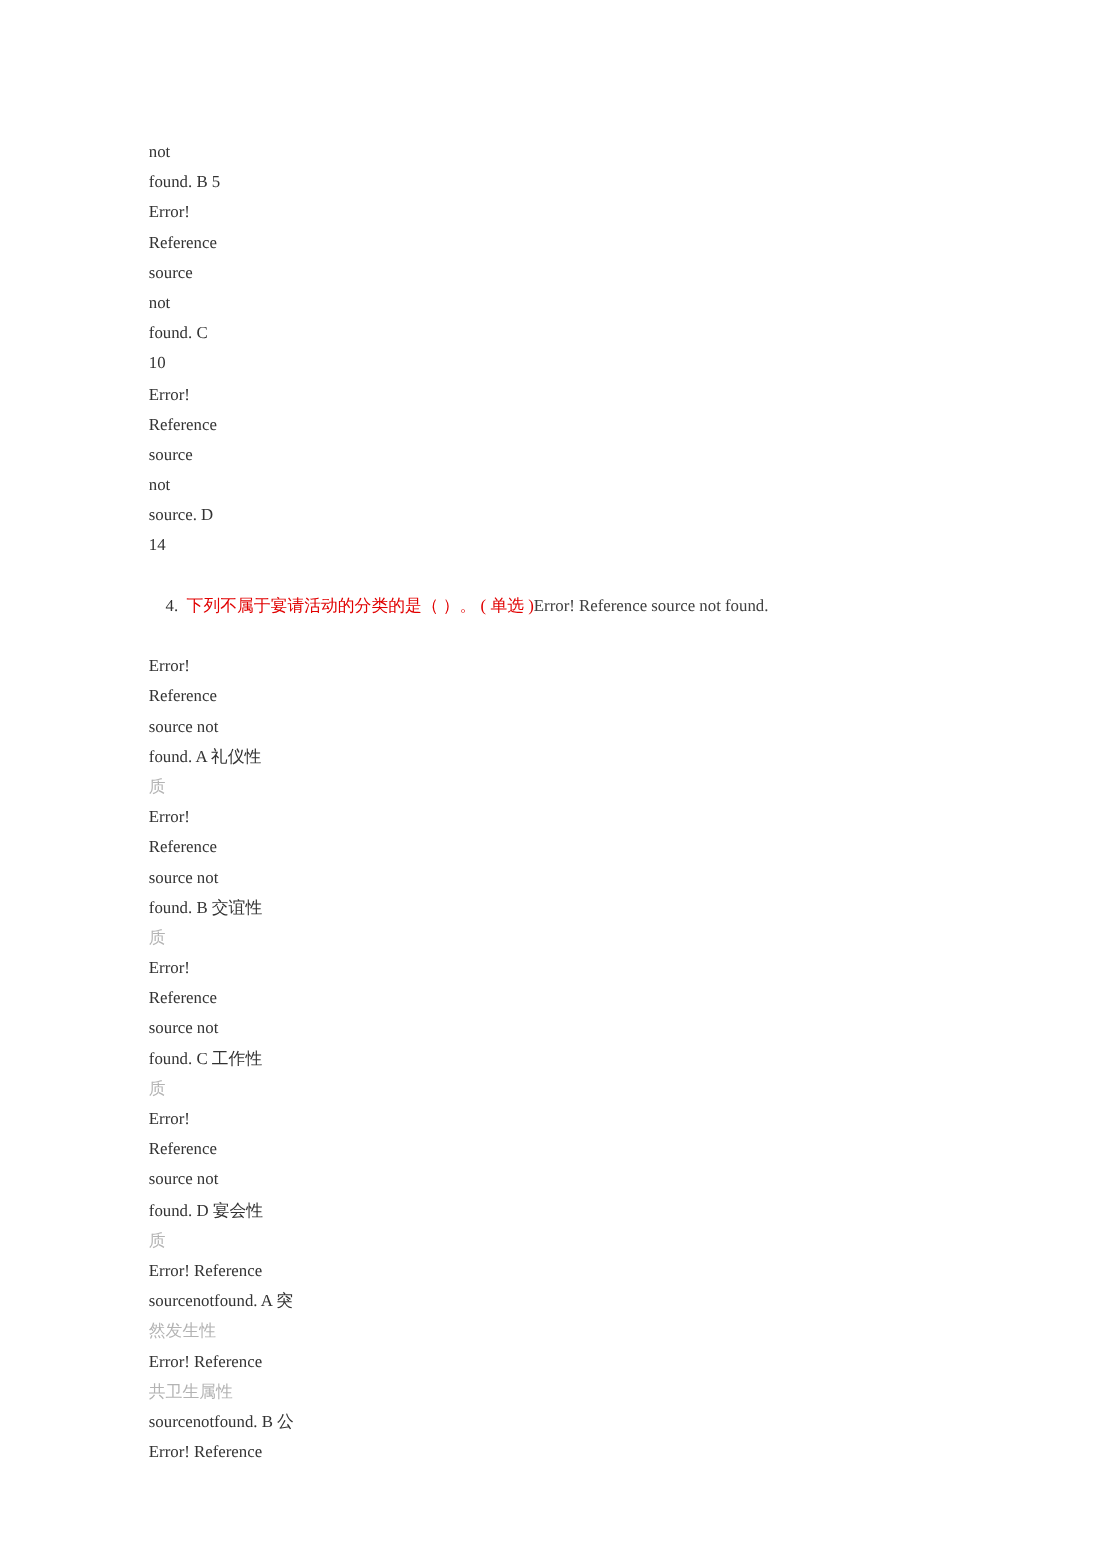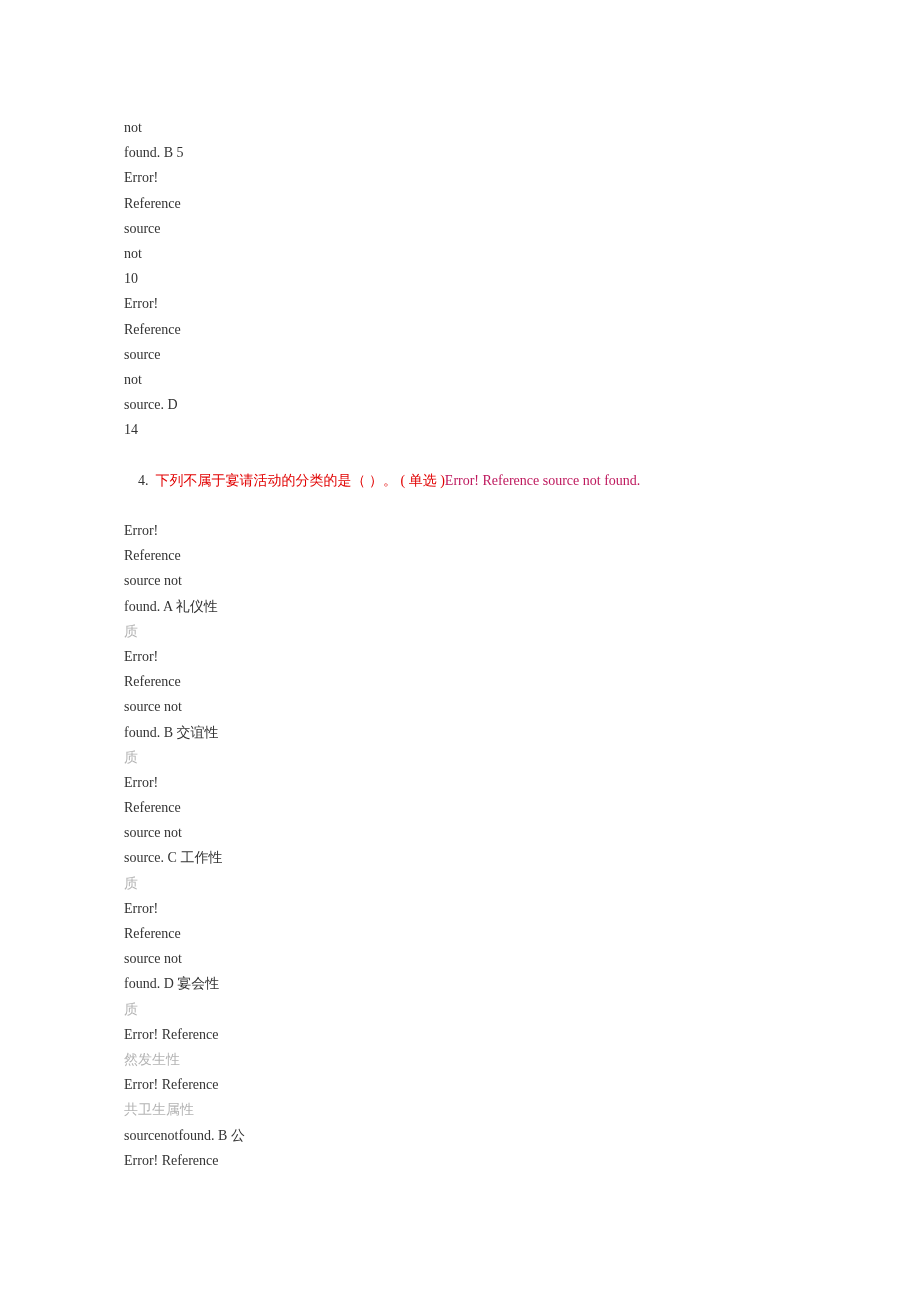--- a/index.html
+++ b/index.html
@@ -28,34 +28,35 @@
     margin: 0;
     white-space: pre-wrap;
   }
   .q-num {
     color: #333333;
   }
   .q-red {
     color: #e10000;
   }
   .q-blue {
-    color: #be185d;
+    color: #404040;
   }
 </style>
 </head>
 <body>
 
 <div class="page">
 
   <p class="line">not</p>
   <p class="line">found. B 5</p>
   <p class="line">Error!</p>
   <p class="line">Reference</p>
   <p class="line">source</p>
   <p class="line">not</p>
+  <p class="line">found. C</p>
   <p class="line">10</p>
   <p class="line">Error!</p>
   <p class="line">Reference</p>
   <p class="line">source</p>
   <p class="line">not</p>
   <p class="line">source. D</p>
   <p class="line">14</p>
 
   <p class="q-line">
     <span class="q-num">4.  </span><span class="q-red">下列不属于宴请活动的分类的是（ ）。 ( 单选 )</span><span class="q-blue">Error! Reference source not found.</span>
@@ -67,29 +68,30 @@
   <p class="line">found. A 礼仪性</p>
   <p class="line gray">质</p>
   <p class="line">Error!</p>
   <p class="line">Reference</p>
   <p class="line">source not</p>
   <p class="line">found. B 交谊性</p>
   <p class="line gray">质</p>
   <p class="line">Error!</p>
   <p class="line">Reference</p>
   <p class="line">source not</p>
-  <p class="line">source. C 工作性</p>
+  <p class="line">found. C 工作性</p>
   <p class="line gray">质</p>
   <p class="line">Error!</p>
   <p class="line">Reference</p>
   <p class="line">source not</p>
   <p class="line">found. D 宴会性</p>
   <p class="line gray">质</p>
 
 
   <p class="line">Error! Reference</p>
+  <p class="line">sourcenotfound. A 突</p>
   <p class="line gray">然发生性</p>
   <p class="line">Error! Reference</p>
   <p class="line gray">共卫生属性</p>
   <p class="line">sourcenotfound. B 公</p>
   <p class="line">Error! Reference</p>
 
 </div>
 
 </body></html>

